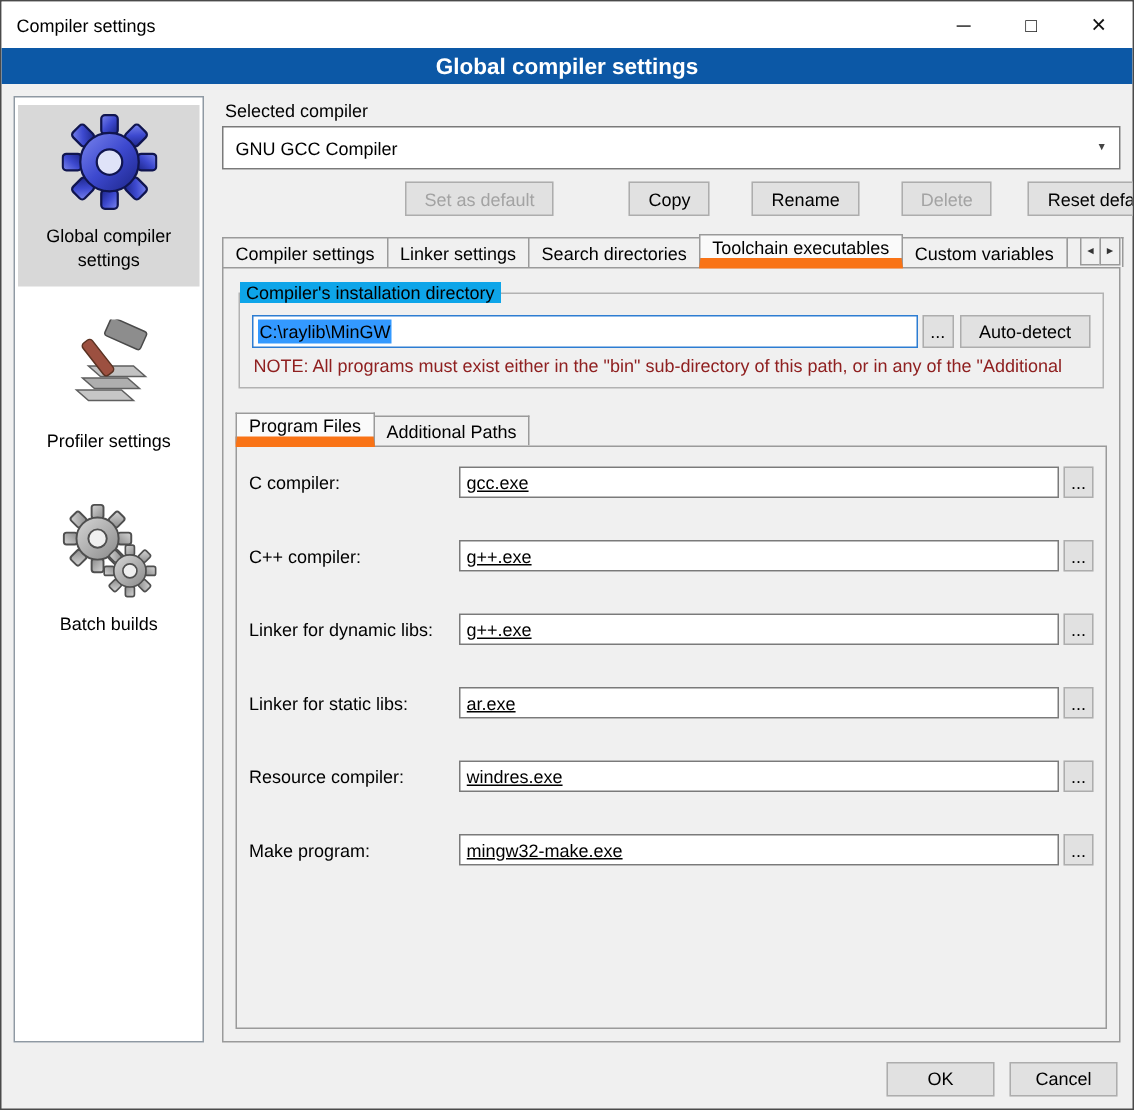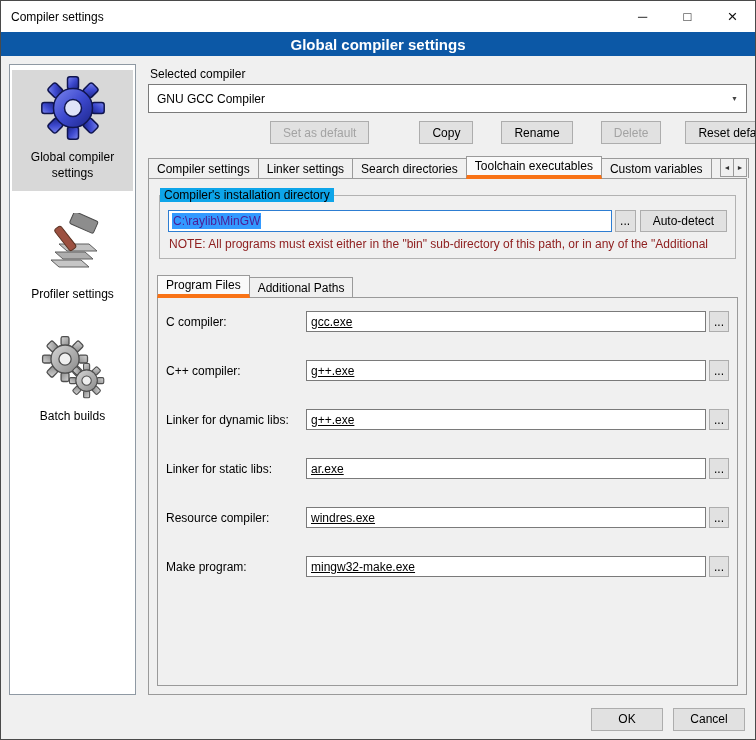--- a/index.html
+++ b/index.html
@@ -65,21 +65,21 @@
   .btn-row .reset { margin-left: auto; }
   
   .tabs { display: flex; align-items: flex-end; margin-top: 12px; position: relative; padding-right: 30px; overflow: visible; white-space: nowrap; }
   .tab {
     height: 20px; padding: 0 8px; background: #f0f0f0;
     border: 1px solid #9a9a9a; border-bottom: none;
     display: inline-flex; align-items: center; margin-right: -1px;
   }
   .tab.active {
     height: 23px; background: #fafafa; position: relative; z-index: 3;
-    margin-bottom: -1px; border-bottom: 4px solid #f97316;
+    margin-bottom: -1px; border-bottom: 7px solid #f97316;
   }
   .tab-arrows { position: absolute; right: 0; bottom: 1px; display: flex; }
   .tab-arrow {
     width: 14px; height: 19px; background: #f0f0f0; border: 1px solid #9a9a9a;
     margin-left: -1px; display: flex; align-items: center; justify-content: center;
     font-size: 7px; color: #333;
   }
   
   .panel {
     flex: 1; min-height: 0; border: 1px solid #9a9a9a; background: #f0f0f0;
@@ -87,21 +87,21 @@
   }
   .groupbox { border: 1px solid #b2b2b2; margin: 8px 2px 6px; padding: 14px 8px 6px; position: relative; }
   .group-title { position: absolute; top: -8px; left: 0; background: #0ea5e9; padding: 0 4px; }
   .dir-row { display: flex; align-items: center; }
   .textbox {
     height: 22px; background: #fff; border: 1px solid #7a7a7a;
     display: flex; align-items: center; padding: 0 3px; overflow: hidden;
   }
   .textbox.focus { border-color: #2d7dd2; }
   .dir-input { flex: 1; }
-  .seltext { background: var(--selection, #3399ff); color: #4c1d95; padding: 1px 1px; }
+  .seltext { background: var(--selection, #3399ff); color: #000000; padding: 1px 1px; }
   .browse-btn { width: 21px; padding: 0; margin-left: 3px; height: 22px; }
   .autodetect { margin-left: 4px; height: 22px; }
   .note { color: var(--note, #8f2020); margin: 5px 1px 1px; white-space: nowrap; overflow: hidden; }
   .subtabs { margin-top: 10px; padding-right: 0; }
   .subpanel { flex: 1; min-height: 0; border: 1px solid #9a9a9a; background: #f0f0f0; padding: 13px 8px 8px; position: relative; z-index: 1; }
   
   .form-row { display: flex; align-items: center; margin-bottom: 28px; }
   .form-label { flex: 0 0 140px; }
   .form-input {
     flex: 1; min-width: 0; height: 21px; background: #fff; border: 1px solid #7a7a7a;

